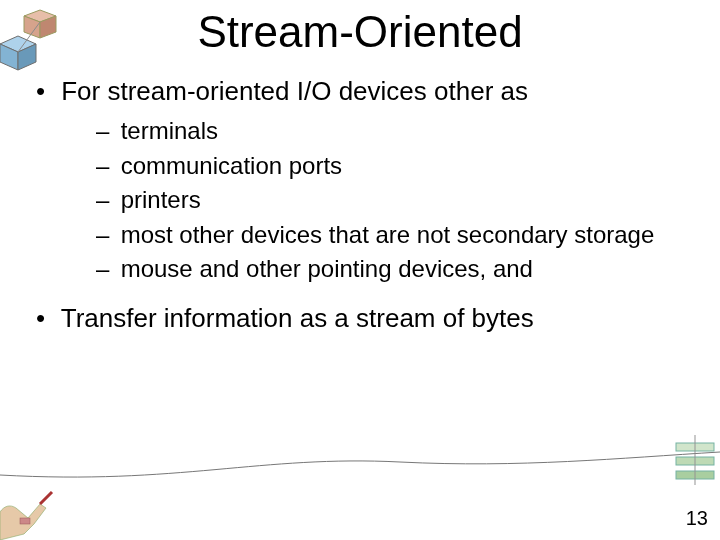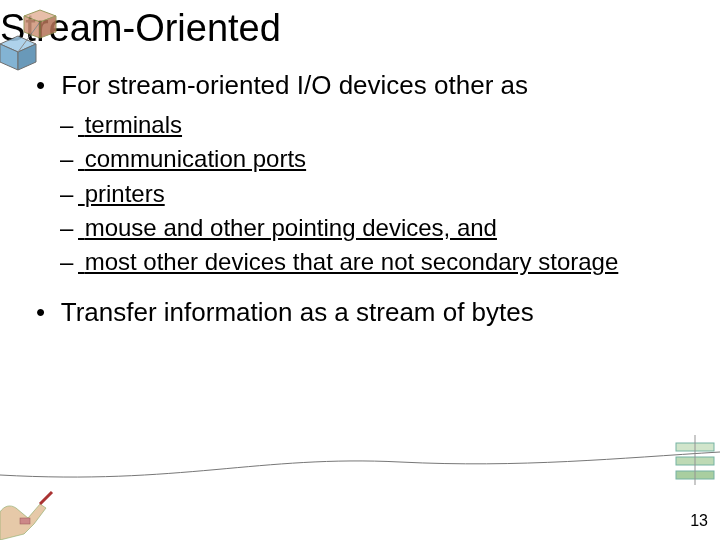--- a/index.html
+++ b/index.html
@@ -13,55 +13,55 @@
     position: relative;
     overflow: hidden;
   }
   .slide {
     width: 720px;
     height: 540px;
     position: relative;
     box-sizing: border-box;
   }
   .title {
-    font-size: 38px;
+    text-align: center;
+    font-size: 44px;
     line-height: 1.1;
     padding-top: 8px;
     font-weight: normal;
     margin: 0;
   }
   .content {
     padding: 12px 36px 0 36px;
     font-size: 26px;
     line-height: 1.35;
   }
   .b1 {
     margin: 6px 0 6px 0;
   }
   .b1-marker {
     display: inline-block;
     width: 18px;
   }
   .sub {
-    margin-left: 24px;
+    margin-left: 60px;
     font-size: 24px;
-    text-decoration: underline;
   }
   .sub-row {
     margin: 2px 0;
   }
   .sub-marker {
     display: inline-block;
     width: 18px;
   }
   .pagenum {
     position: absolute;
     right: 12px;
     bottom: 10px;
-    font-size: 16px;
+    font-size: 20px;
     margin-top: 30px;
   }
 
   
   .deco-tl {
     position: absolute;
     left: -10px;
     top: 4px;
     width: 86px;
     height: 84px;
@@ -126,25 +126,25 @@
       <div class="sub-row">
         <span class="sub-marker">–</span>
         <span>communication ports</span>
       </div>
       <div class="sub-row">
         <span class="sub-marker">–</span>
         <span>printers</span>
       </div>
       <div class="sub-row">
         <span class="sub-marker">–</span>
-        <span>mouse and other pointing devices, and</span>
+        <span>most other devices that are not secondary storage</span>
       </div>
       <div class="sub-row">
         <span class="sub-marker">–</span>
-        <span>most other devices that are not secondary storage</span>
+        <span>mouse and other pointing devices, and</span>
       </div>
     </div>
 
     <div class="b1" style="margin-top:16px">
       <span class="b1-marker">•</span>
       <span>Transfer information as a stream of bytes</span>
     </div>
 
   </div>
 

